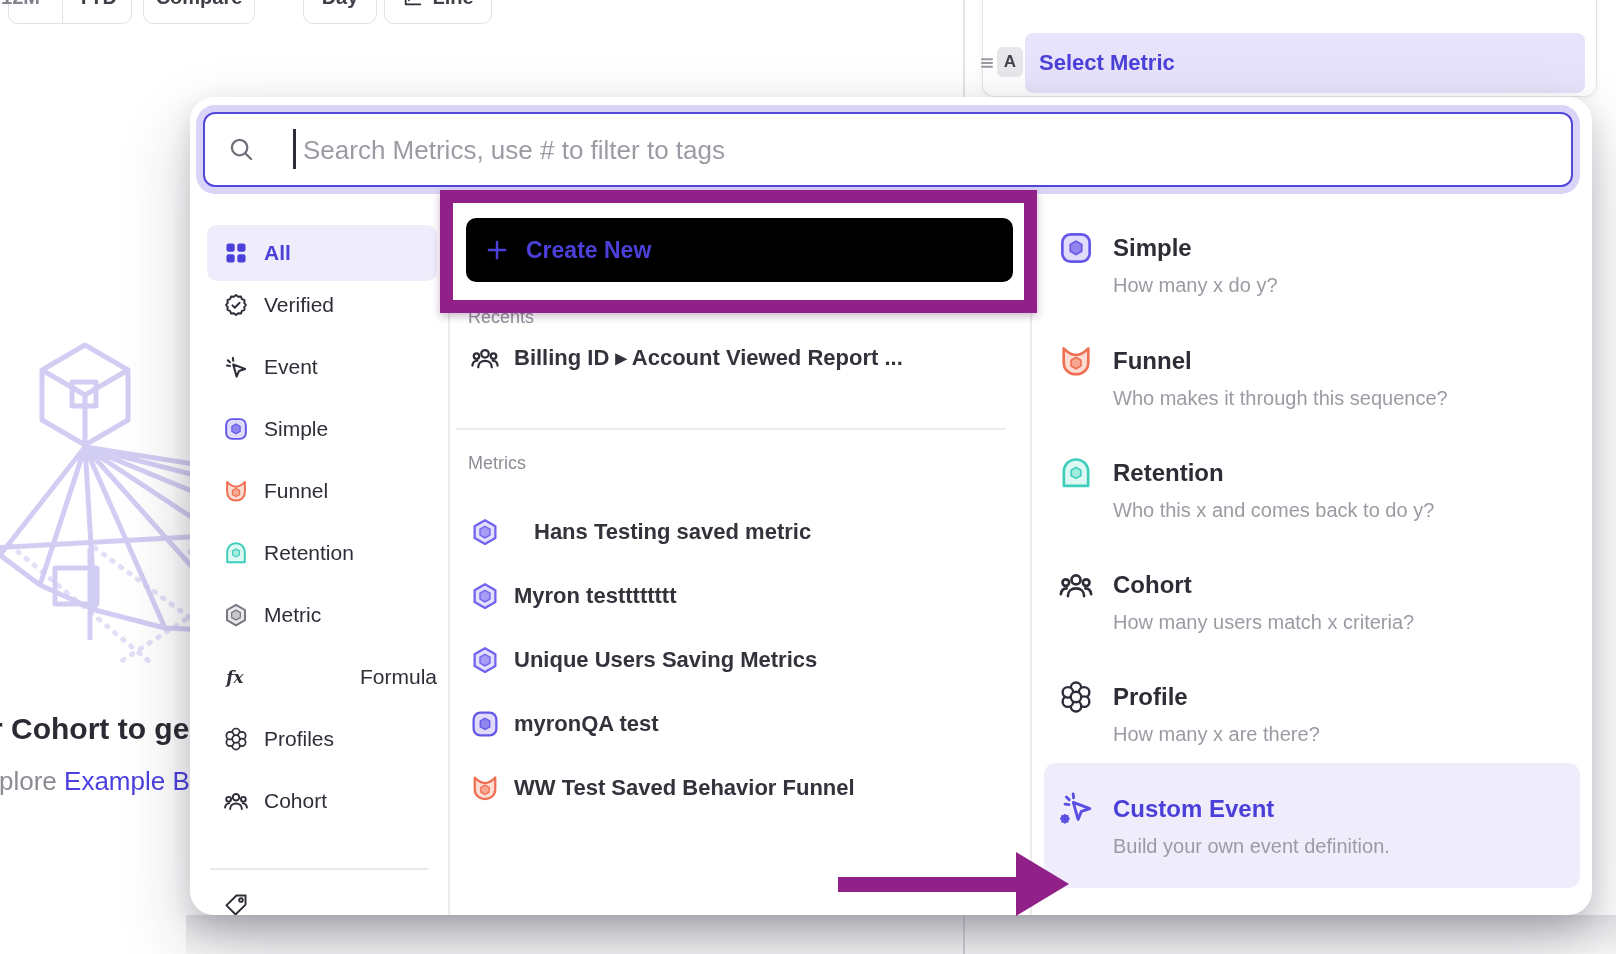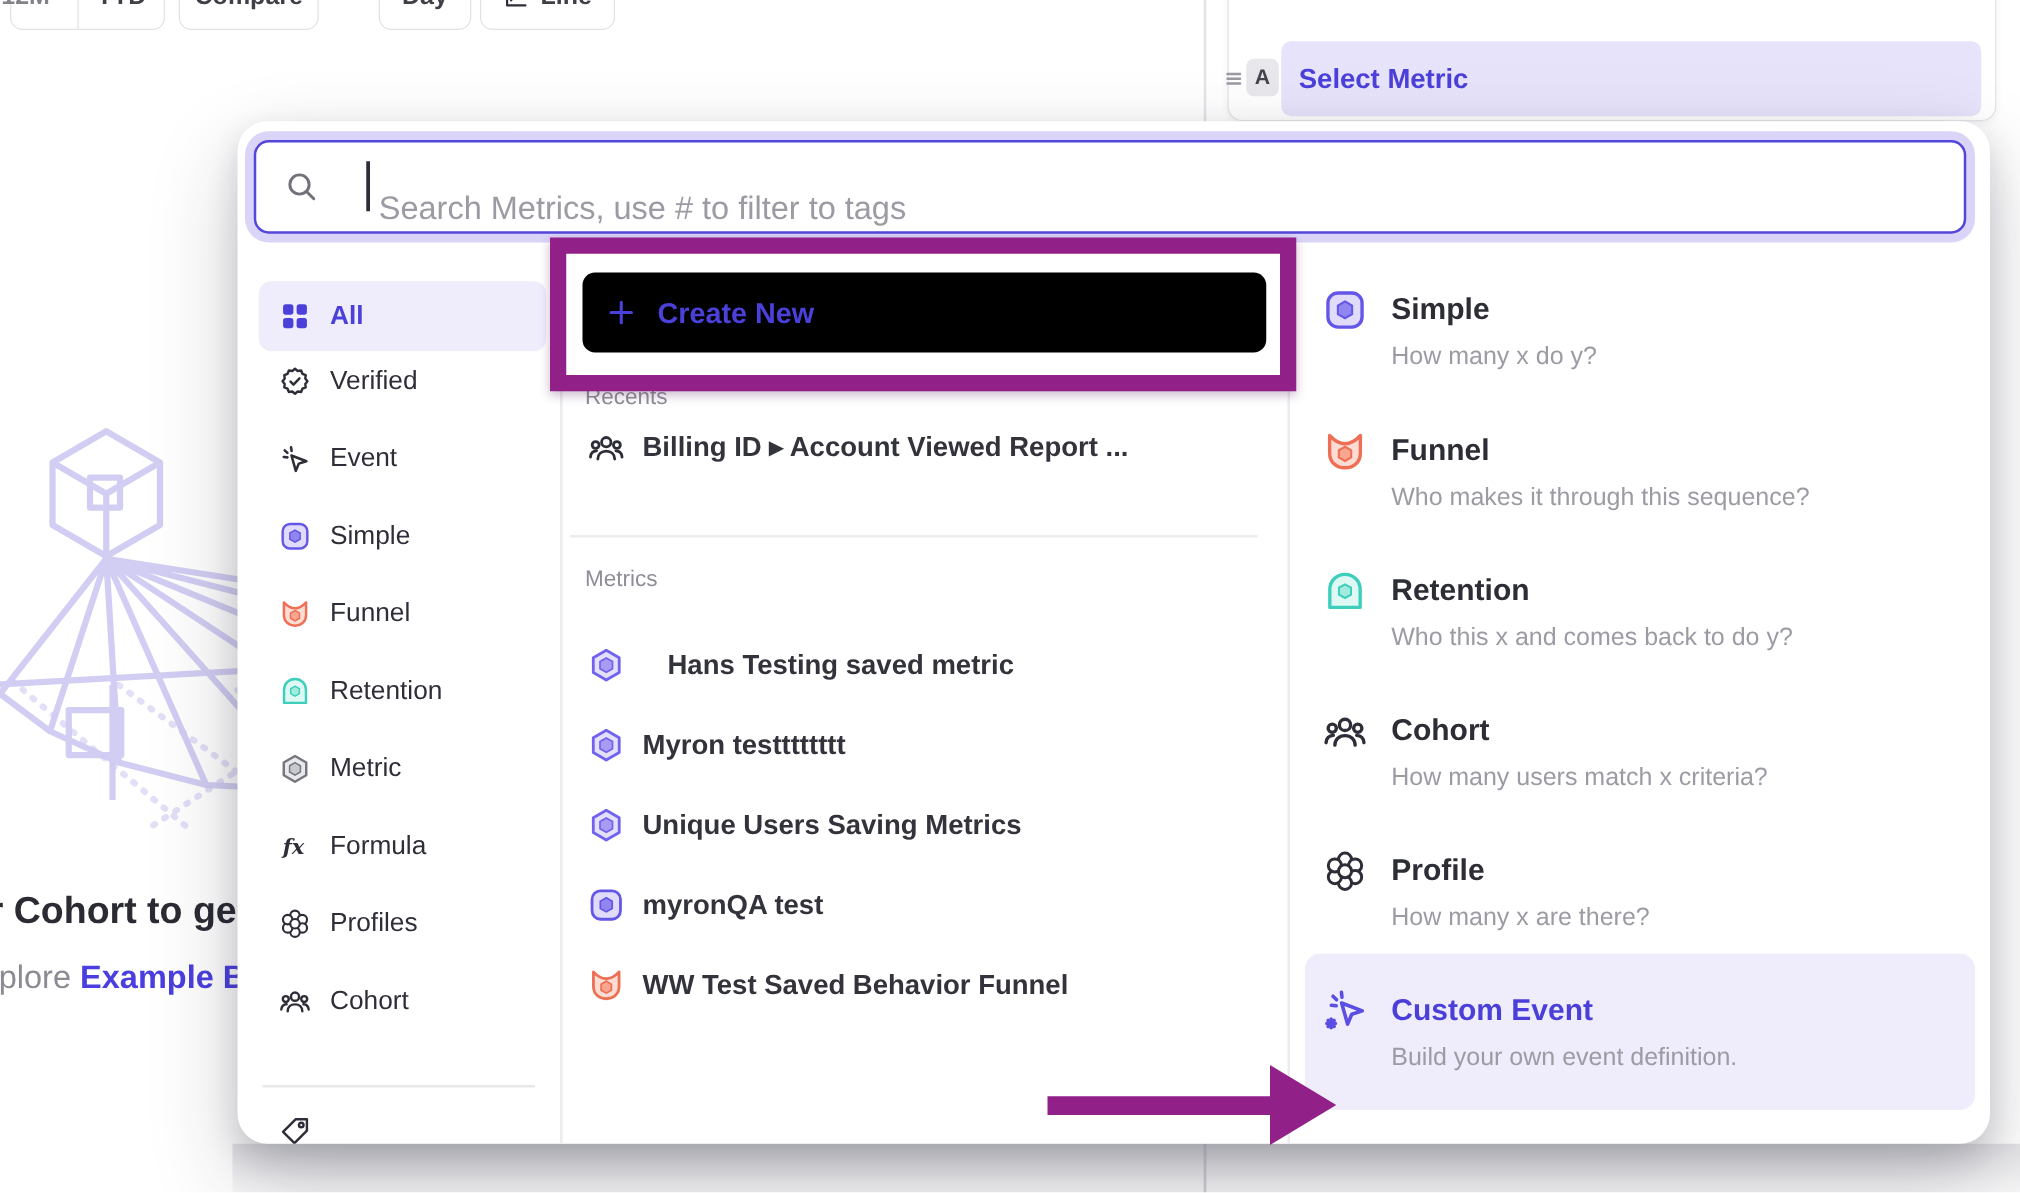--- a/index.html
+++ b/index.html
@@ -12,40 +12,40 @@
   
   .page-vdiv{position:absolute;left:963px;top:0;width:2px;height:954px;background:#e4e4e8;}
   .tb-btn{position:absolute;top:-30px;height:54px;background:#fff;border:1.5px solid #e2e2e6;
           border-radius:10px;display:flex;align-items:center;justify-content:center;gap:8px;
           font-size:20px;font-weight:600;color:#3f3f48;box-sizing:border-box;}
   .tb-seg{padding:0;}
   .tb-seg .cell{display:flex;align-items:center;justify-content:center;gap:4px;height:100%;padding:0 14px;}
   .tb-seg .cell+.cell{border-left:1.5px solid #e2e2e6;}
   .bg-heading{position:absolute;left:-9px;top:712px;font-size:30px;font-weight:700;color:#2b2b33;white-space:nowrap;}
   .bg-sub{position:absolute;left:-14px;top:766px;font-size:26px;color:#8b8b93;white-space:nowrap;}
-  .bg-sub .lnk{color:#4b3fe0;font-weight:700;}
+  .bg-sub .lnk{color:#4b3fe0;font-weight:400;}
   .slot-card{position:absolute;left:982px;top:-22px;width:615px;height:119px;background:#fff;
              border:1.5px solid #e5e5e9;border-radius:12px;box-sizing:border-box;box-shadow:0 2px 6px rgba(0,0,0,.05);}
   .slot-pill{position:absolute;left:42px;top:54px;width:560px;height:60px;background:#e7e3fa;border-radius:8px;
              display:flex;align-items:center;padding-left:14px;box-sizing:border-box;
              font-size:22px;font-weight:600;color:#4b40d9;}
   .slot-badge{position:absolute;left:14px;top:68px;width:26px;height:30px;background:#e7e7ec;border-radius:6px;
               display:flex;align-items:center;justify-content:center;font-size:17px;font-weight:700;color:#44444c;}
   .under-band{position:absolute;left:186px;top:915px;width:1430px;height:39px;
               background:linear-gradient(180deg,rgba(55,55,75,.14),rgba(55,55,75,.03));}
   .under-vdiv{position:absolute;left:963px;top:915px;width:2px;height:39px;background:#cfcfd5;}
 
   
   .popup{position:absolute;left:190px;top:97px;width:1402px;height:818px;background:#fff;border-radius:24px;
          overflow:hidden;box-shadow:0 10px 24px rgba(30,30,50,.16),0 30px 70px rgba(30,30,50,.22);}
   .search{position:absolute;left:13px;top:15px;width:1370px;height:75px;border:2.5px solid #5346d9;
           border-radius:12px;box-sizing:border-box;box-shadow:0 0 0 7px #dad5f8;background:#fff;}
   .search .ic{position:absolute;left:22px;top:21px;width:28px;height:28px;}
   .search .caret{position:absolute;left:88px;top:15px;width:2.5px;height:40px;background:#2e2e38;}
-  .search input{position:absolute;left:96px;top:16px;height:100%;width:1240px;border:none;outline:none;
+  .search input{position:absolute;left:96px;top:0;height:100%;width:1240px;border:none;outline:none;
                 background:transparent;font-size:26px;color:#2e2e38;font-family:"Liberation Sans",sans-serif;}
   .search input::placeholder{color:#9b9ba4;}
   .col-div{position:absolute;top:108px;width:1.5px;height:710px;background:#ececef;}
   .sb-row{position:absolute;left:17px;width:230px;height:56px;border-radius:10px;display:flex;align-items:center;
           gap:15px;padding-left:16px;box-sizing:border-box;cursor:pointer;}
   .sb-row.sel{background:#efedfc;}
   .sb-label{font-size:21px;font-weight:500;color:#2e2e38;}
   .sb-row.sel .sb-label{color:#4b40d9;font-weight:600;}
   .sb-div{position:absolute;left:20px;top:771px;width:218px;height:1.5px;background:#e9e9ec;}
   .create-new{position:absolute;left:276px;top:121px;width:547px;height:64px;background:#000000;border:none;
@@ -218,21 +218,21 @@
         </div>
         <div class="sb-row" style="top: 490px;">
           <span class="ic" style="height: 26px; width: 26px;">
             <svg viewBox="0 0 24 24">
               <path d="M12 2.6l8.3 4.8v9.4L12 21.6l-8.3-4.8V7.4z" fill="#e9e9ed" stroke="#76767e" stroke-width="1.8" stroke-linejoin="round"></path>
               <path d="M12 7.5l4 2.3v4.6l-4 2.3-4-2.3V9.8z" fill="#c8c8cf" stroke="#76767e" stroke-width="1.1"></path>
             </svg>
           </span>
           <span class="sb-label">Metric</span>
         </div>
-        <div class="sb-row" style="top: 552px;">
+        <div class="sb-row" style="top: 552px; justify-content: space-between;">
           <span class="ic" style="height: 26px; width: 26px;">
             <svg viewBox="0 0 24 24">
               <text x="3" y="17.5" font-size="15.5" font-style="italic" font-weight="600" fill="#2e2e38" font-family="DejaVu Serif, Liberation Serif, serif">fx</text>
             </svg>
           </span>
           <span class="sb-label">Formula</span>
         </div>
         <div class="sb-row" style="top: 614px;">
           <span class="ic" style="height: 26px; width: 26px;">
             <svg viewBox="0 0 24 24" fill="#fff" stroke="#2e2e38" stroke-width="1.6">

